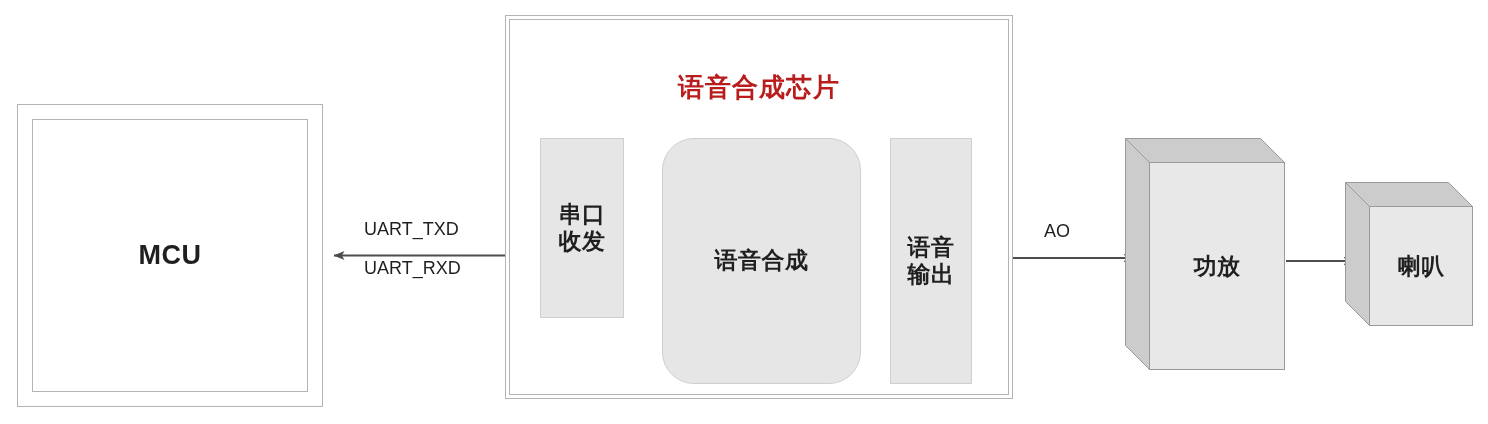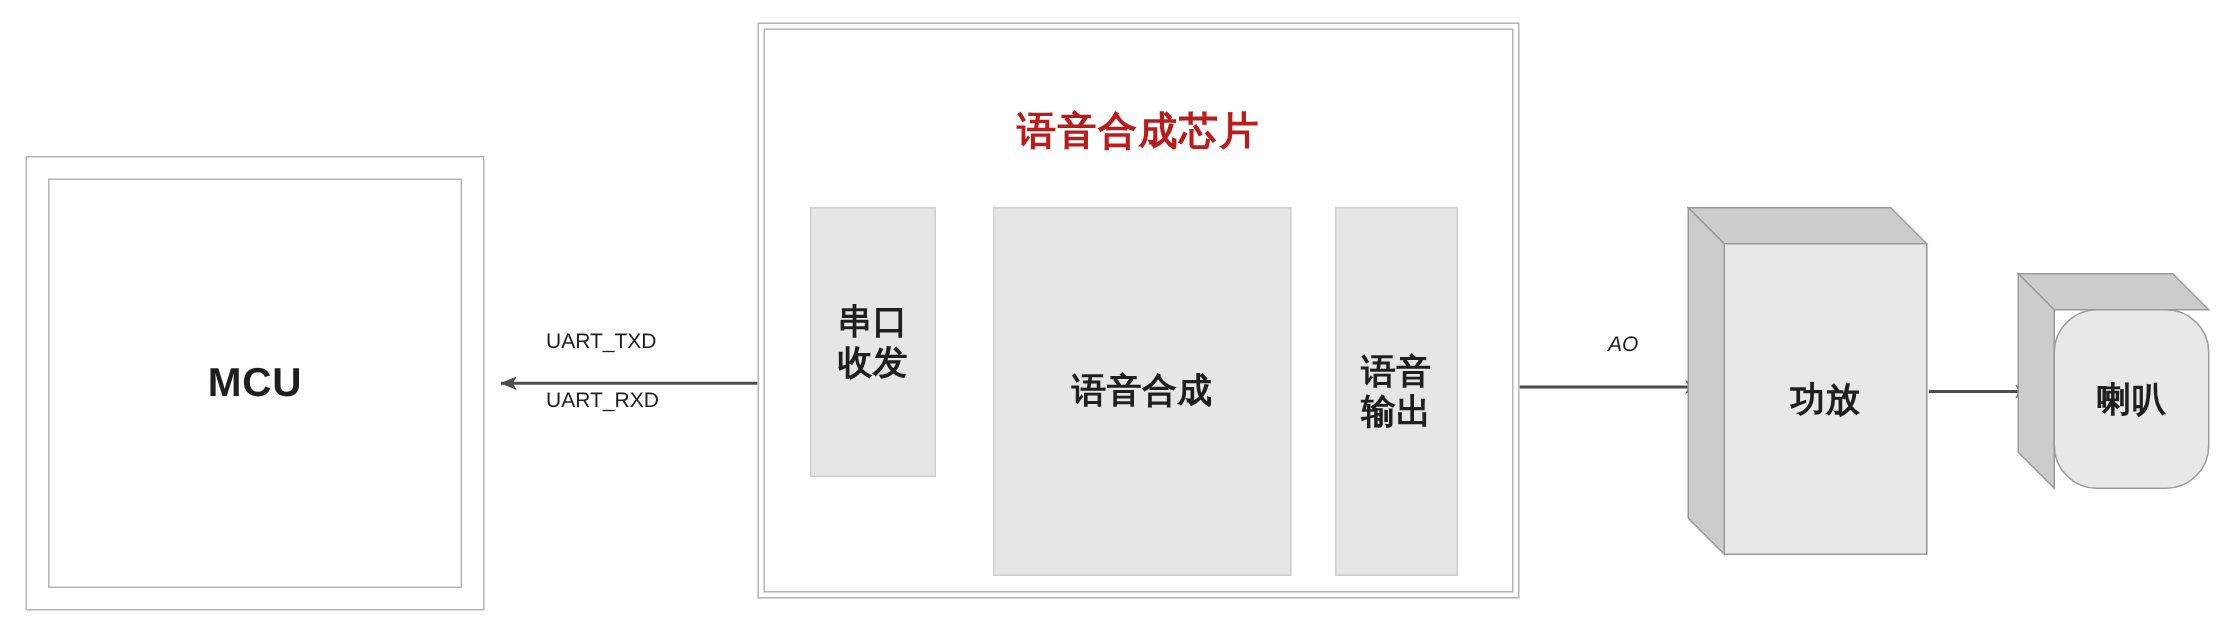--- a/index.html
+++ b/index.html
@@ -97,21 +97,21 @@
   }
   .sub-block-label {
     font-size: 23px;
     font-weight: bold;
     color: #1f1f1f;
     line-height: 1.18;
     letter-spacing: 0.5px;
     white-space: pre-line;
   }
   #block-serial { left: 30px;  top: 118px; width: 84px;  height: 180px; }
-  #block-synth  { left: 152px; top: 118px; width: 199px; height: 246px; }
+  #block-synth  { left: 152px; top: 118px; width: 199px; height: 246px; border-radius: 32px; }
   #block-output { left: 380px; top: 118px; width: 82px;  height: 246px; }
 
   
   .cube {
     position: absolute;
   }
   .cube .cube-top,
   .cube .cube-side,
   .cube .cube-front {
     position: absolute;
@@ -127,32 +127,32 @@
     font-size: 23px;
     font-weight: bold;
     color: #1f1f1f;
     letter-spacing: 0.5px;
   }
   .cube svg { position: absolute; left: 0; top: 0; overflow: visible; }
 
   #cube-amp   { left: 1125px; top: 138px; width: 160px; height: 168px; }
   #cube-amp   .cube-front { left: 24px; top: 24px; width: 136px; height: 208px; }
   #cube-spkr  { left: 1345px; top: 182px; width: 128px; height: 144px; }
-  #cube-spkr  .cube-front { left: 24px; top: 24px; width: 104px; height: 120px; border-radius: 29px; }
+  #cube-spkr  .cube-front { left: 24px; top: 24px; width: 104px; height: 120px; }
 
   
   .edge-label {
     position: absolute;
-    font-size: 14px;
+    font-size: 18px;
     color: #1f1f1f;
     white-space: nowrap;
   }
   #label-uart-txd { left: 364px; top: 219px; }
   #label-uart-rxd { left: 364px; top: 258px; }
-  #label-ao       { left: 1072px; top: 221px; font-style: italic; }
+  #label-ao       { left: 1044px; top: 221px; }
 </style>
 </head>
 <body>
 
 <div id="diagram-root">
 
   <svg id="svg-layer" viewBox="0 0 1488 424" width="1488" height="424" xmlns="http://www.w3.org/2000/svg">
     <defs>
       <marker id="arr-gray-r" markerWidth="11" markerHeight="9" refX="10.5" refY="4.5" orient="auto" markerUnits="userSpaceOnUse">
         <path d="M0,0 L11,4.5 L0,9 L2.6,4.5 Z" fill="#4d4d4d"></path>

